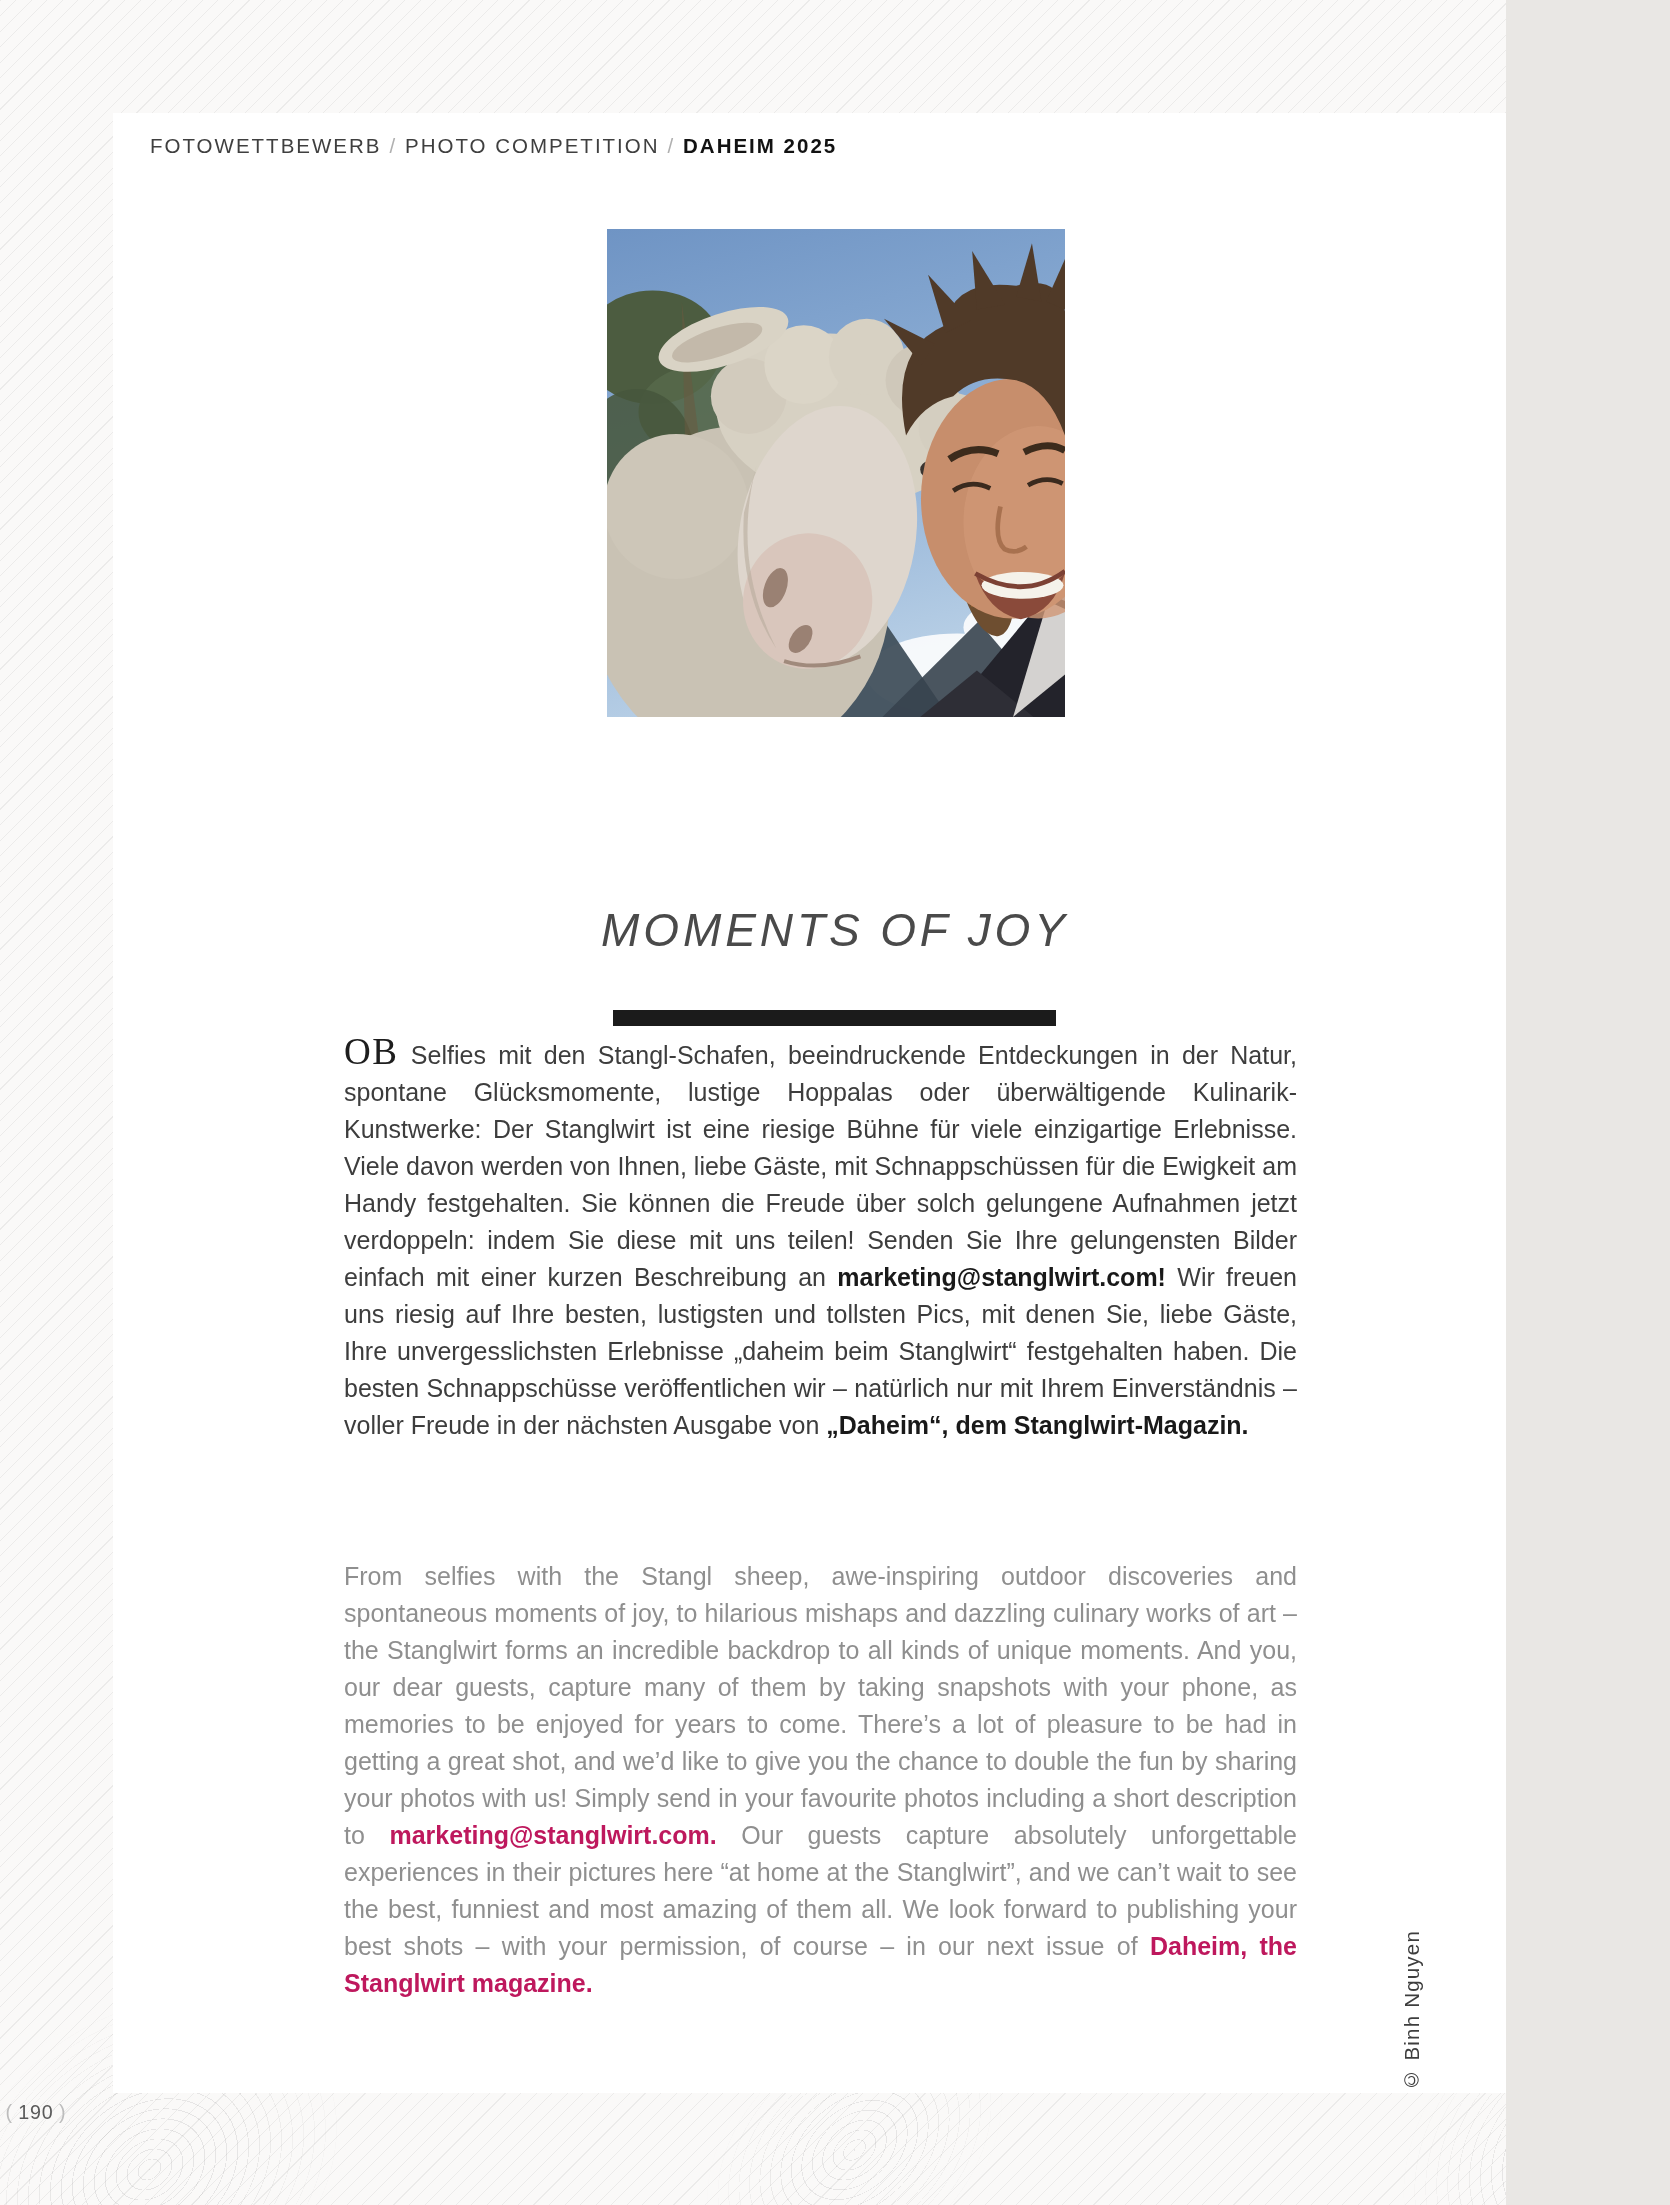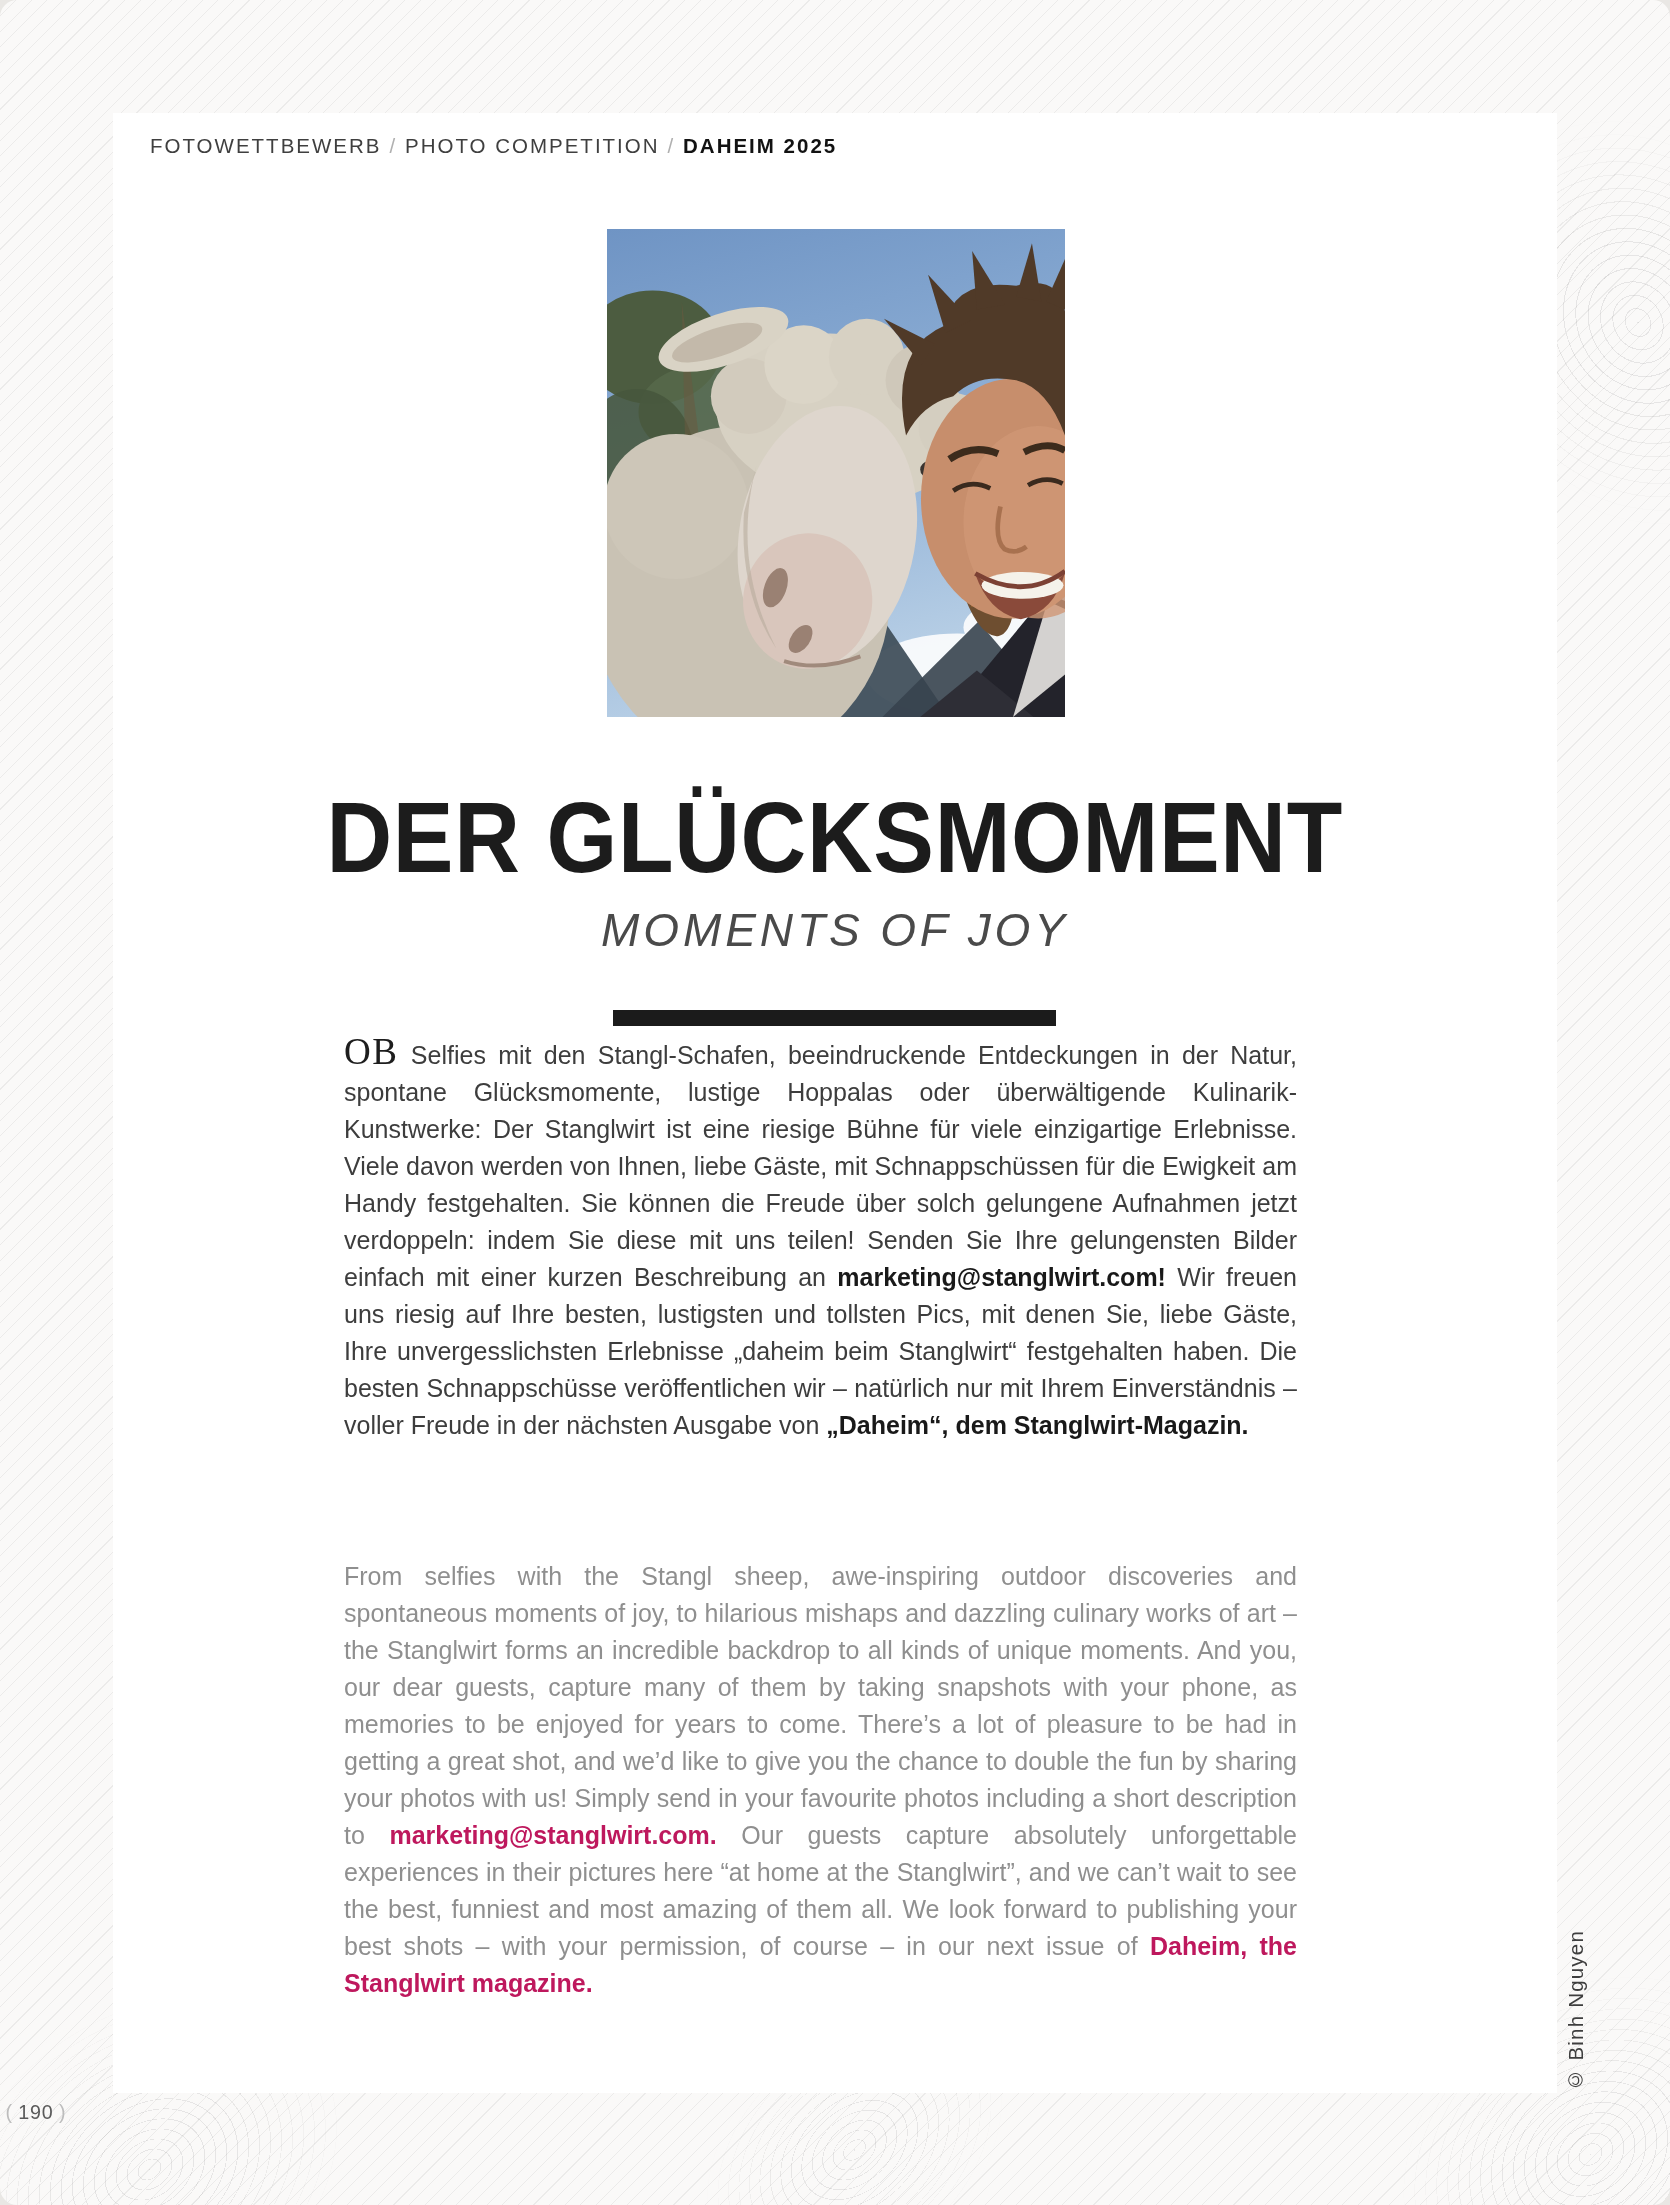--- a/index.html
+++ b/index.html
@@ -1,21 +1,20 @@
 <!DOCTYPE html>
 <html style="font-size:12.6px"><head>
 <meta charset="utf-8">
 <style>
   html,body{margin:0;padding:0;background:#e9e7e4;}
   .canvas{
-    position:relative;width:1670px;height:2205px;overflow:hidden;
+    position:relative;width:1506px;height:2205px;overflow:hidden;
     background-color:#faf9f8;
     background-image:repeating-linear-gradient(135deg, rgba(110,110,110,0.10) 0 0.8px, transparent 0.8px 11px);
     font-family:"Liberation Sans", sans-serif;
-    border-radius:17px;
   }
   .swirl{
     position:absolute;
     background:repeating-radial-gradient(ellipse at center, rgba(100,100,100,0.13) 0 0.9px, transparent 0.9px 11.8px);
     -webkit-mask-image:radial-gradient(ellipse at center,#000 30%,transparent 70%);
     mask-image:radial-gradient(ellipse at center,#000 30%,transparent 70%);
   }
   .panel{
     position:absolute;left:113px;top:113px;width:1444px;height:1980px;
     background:#ffffff;
@@ -155,21 +154,20 @@
           <path d="M440 332 Q462 317 487 329" stroke="#3a2a1e" stroke-width="6" fill="none"></path>
           <path d="M535 325 Q558 312 579 323" stroke="#3a2a1e" stroke-width="6" fill="none"></path>
           <path d="M500 352 Q491 393 505 406 Q520 413 533 403" stroke="#a8714f" stroke-width="6" fill="none"></path>
           <path d="M468 438 Q530 494 582 436 Q568 486 526 495 Q486 488 468 438 Z" fill="#8a4a3a"></path>
           <ellipse cx="528" cy="452" rx="52" ry="17" fill="#f5f2ea"></ellipse>
           <path d="M468 437 Q530 472 582 434" stroke="#7c4134" stroke-width="6" fill="none"></path>
         </g>
       </svg>
     </div>
 
-    <h1 class="title"><span class="squeeze">DER GLÜCKSMOMENT</span></h1>
 
     <div class="subtitle">MOMENTS OF JOY</div>
 
     <div class="divider"></div>
 
     <p class="para para-de"><span class="dropcap">OB</span><span><span> Selfies mit den Stangl-Schafen, beeindruckende Entdeckungen in der Natur, spontane Glücksmomente, lustige Hoppalas oder überwältigende Kulinarik-Kunstwerke: Der Stanglwirt ist eine riesige Bühne für viele einzigartige Erlebnisse. Viele davon werden von Ihnen, liebe Gäste, mit Schnappschüssen für die Ewigkeit am Handy festgehalten. Sie können die Freude über solch gelungene Aufnahmen jetzt verdoppeln: indem Sie diese mit uns teilen! Senden Sie Ihre gelungensten Bilder einfach mit einer kurzen Beschreibung an </span><span class="b">marketing@stanglwirt.com!</span><span> Wir freuen uns riesig auf Ihre besten, lustigsten und tollsten Pics, mit denen Sie, liebe Gäste, Ihre unvergesslichsten Erlebnisse „daheim beim Stanglwirt“ festgehalten haben. Die besten Schnappschüsse veröffentlichen wir – natürlich nur mit Ihrem Einverständnis – voller Freude in der nächsten Ausgabe von </span><span class="b">„Daheim“, dem Stanglwirt-Magazin.</span></span></p>
 
     <p class="para para-en"><span><span>From selfies with the Stangl sheep, awe-inspiring outdoor discoveries and spontaneous moments of joy, to hilarious mishaps and dazzling culinary works of art – the Stanglwirt forms an incredible backdrop to all kinds of unique moments. And you, our dear guests, capture many of them by taking snapshots with your phone, as memories to be enjoyed for years to come. There’s a lot of pleasure to be had in getting a great shot, and we’d like to give you the chance to double the fun by sharing your photos with us! Simply send in your favourite photos including a short description to </span><span class="b">marketing@stanglwirt.com.</span><span> Our guests capture absolutely unforgettable experiences in their pictures here “at home at the Stanglwirt”, and we can’t wait to see the best, funniest and most amazing of them all. We look forward to publishing your best shots – with your permission, of course – in our next issue of </span><span class="b">Daheim, the Stanglwirt magazine.</span></span></p>
 
   </div>

